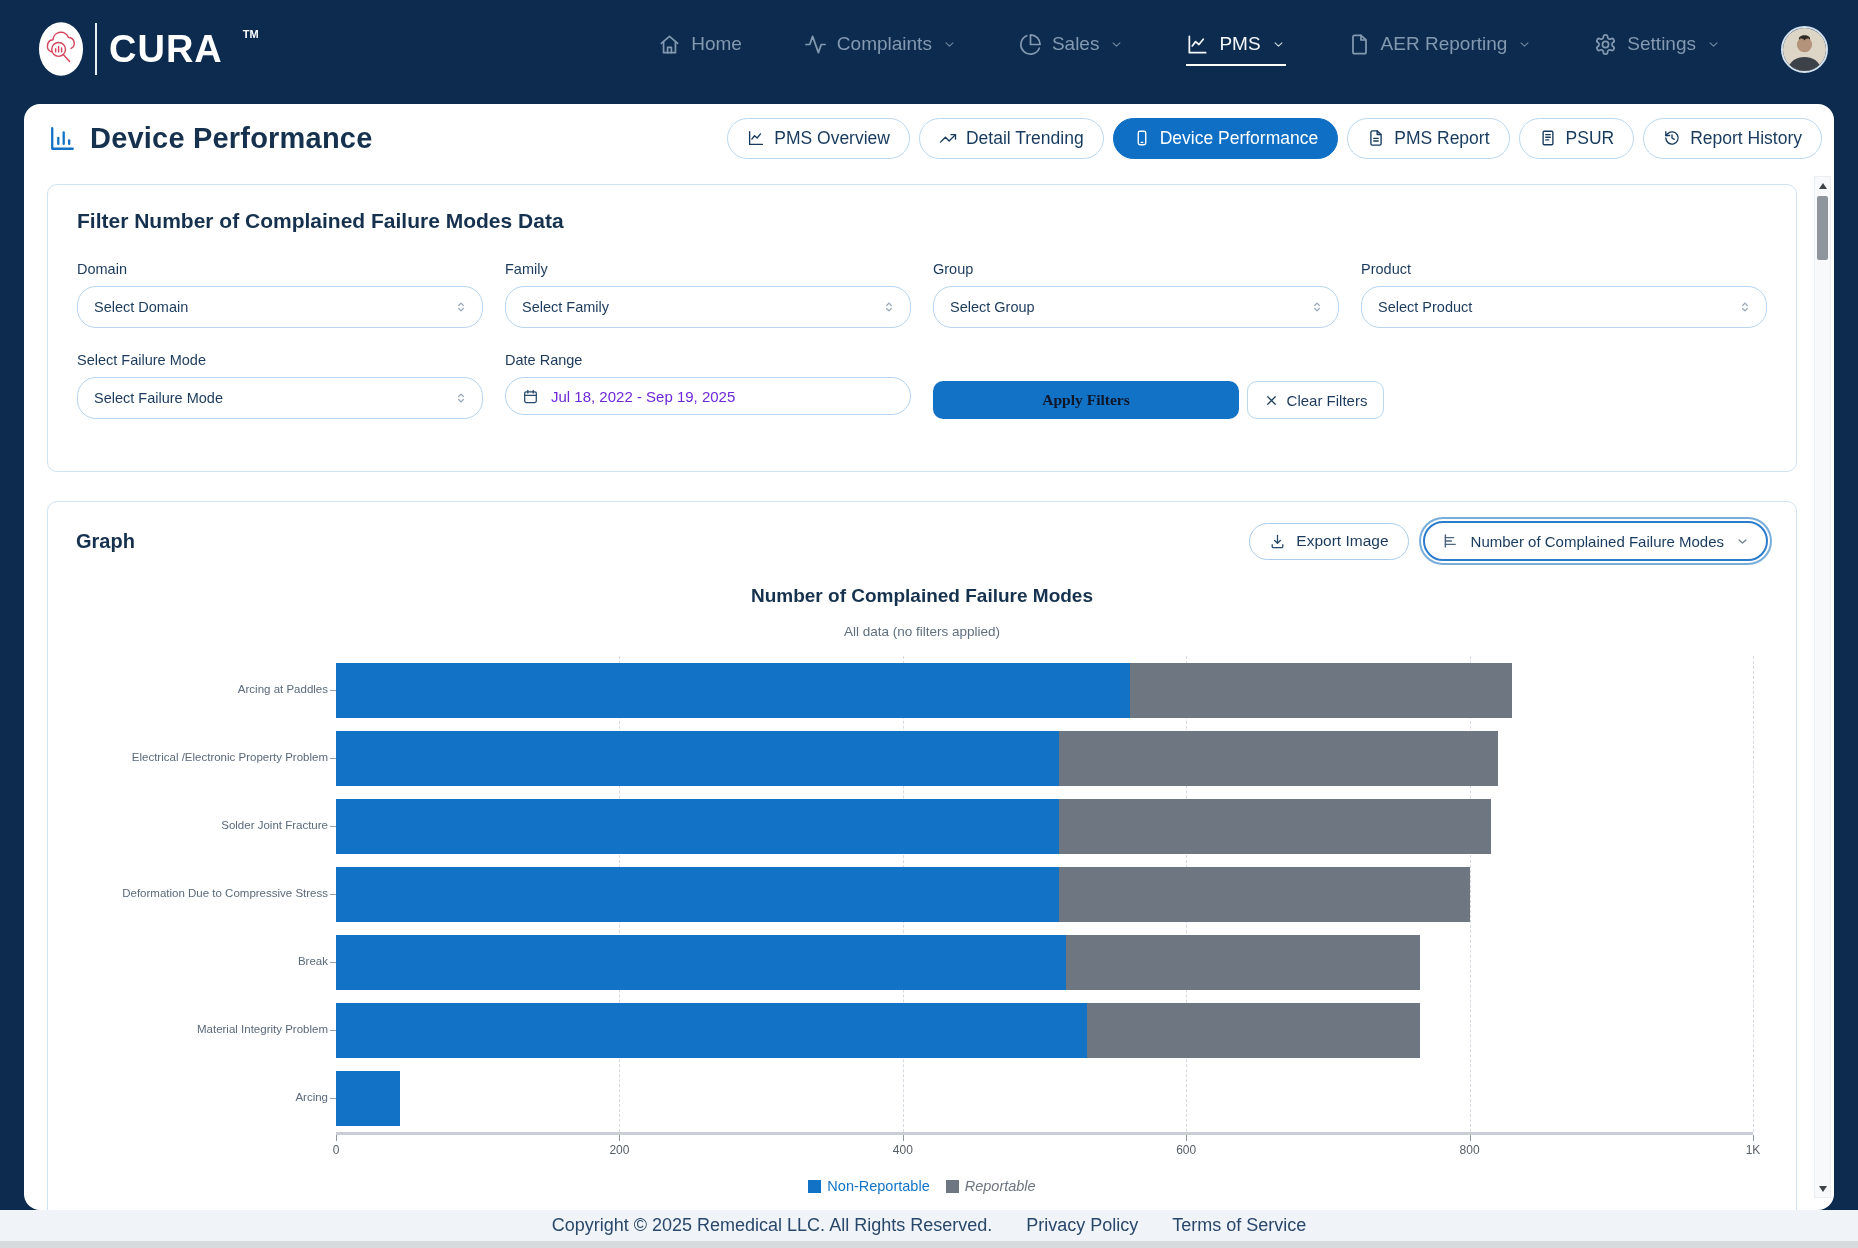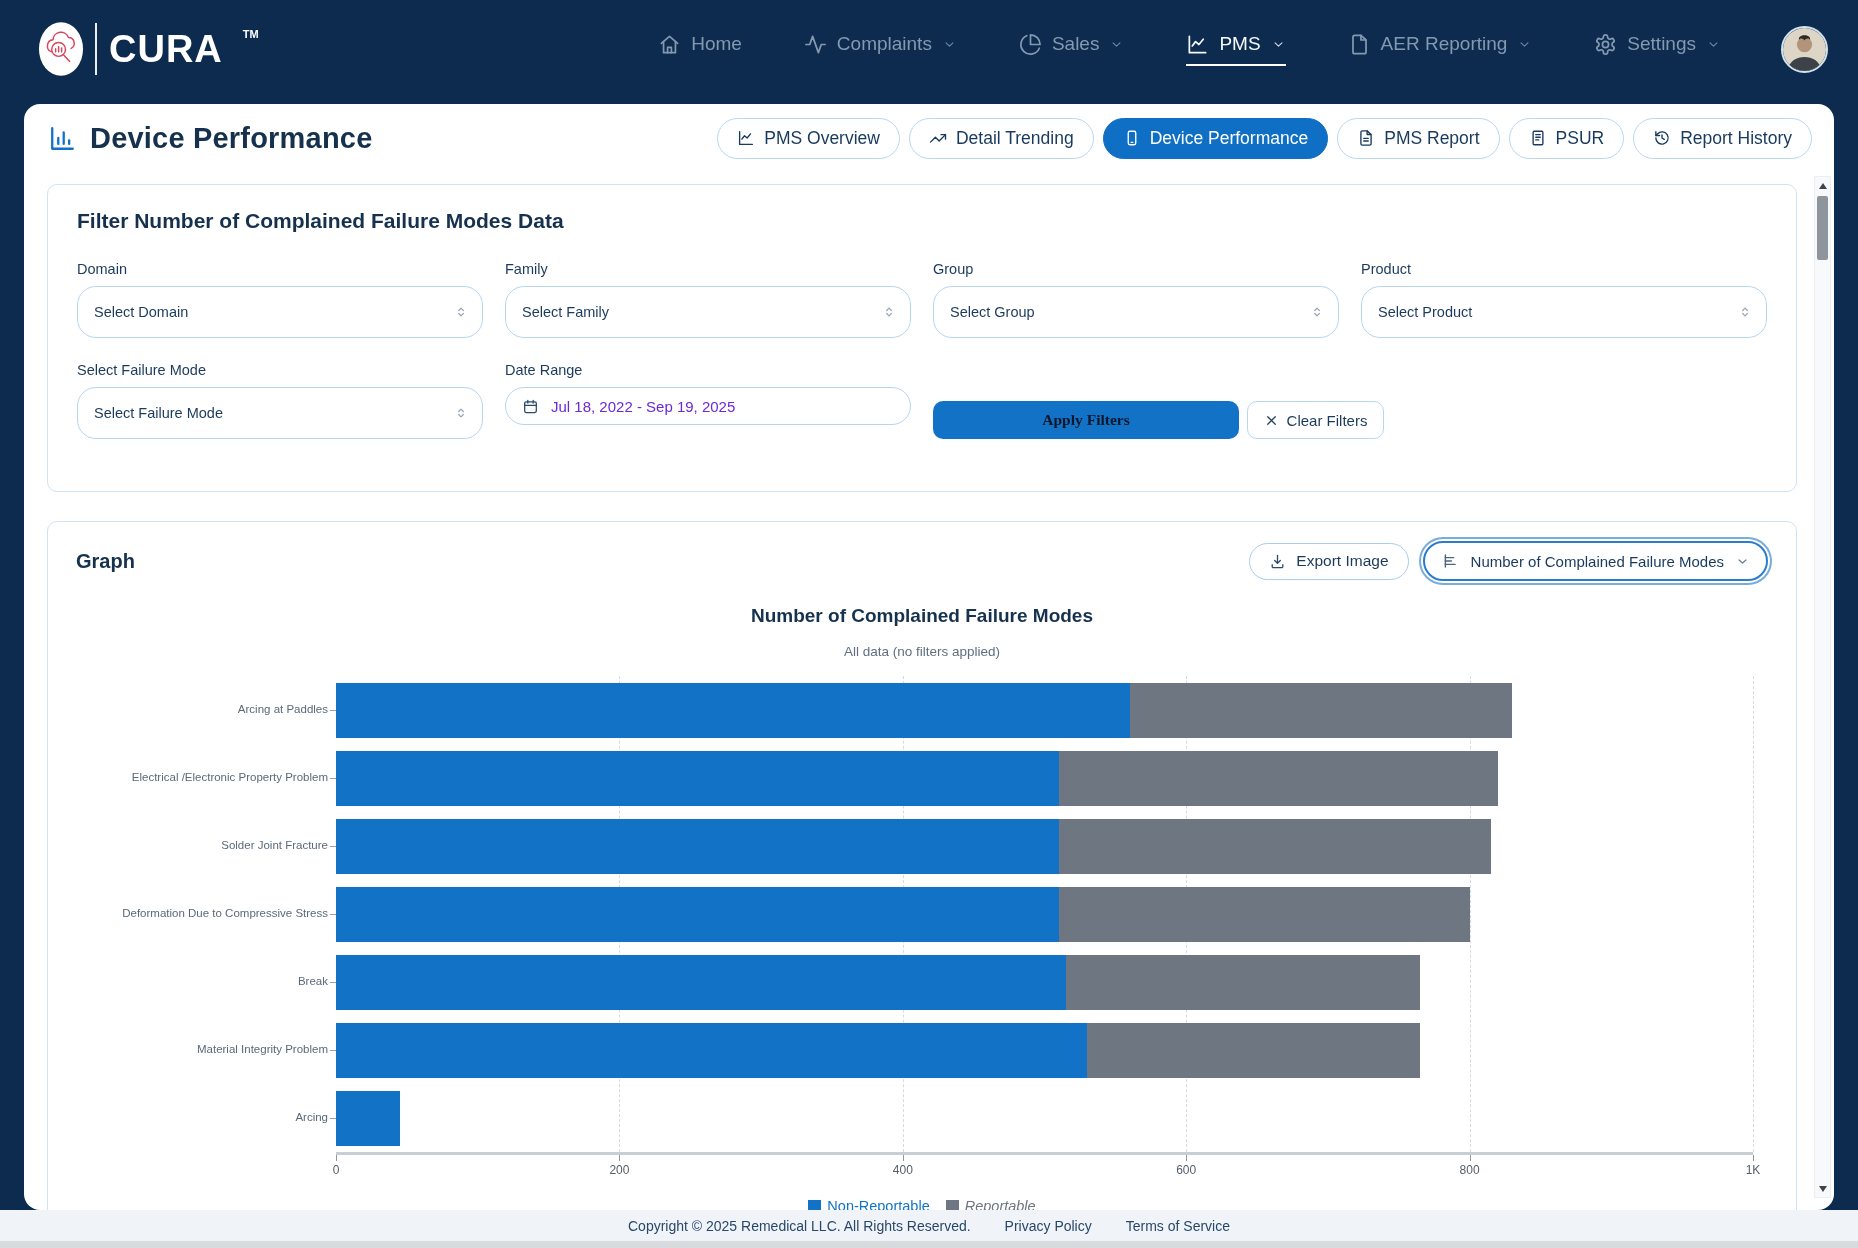--- a/index.html
+++ b/index.html
@@ -21,42 +21,42 @@
   .ic svg { display:block; }
   .nav-ic svg { width:23px; height:23px; }
   .nav-chev svg { width:15px; height:15px; opacity:.85; }
   .avatar { width:47px; height:47px; border-radius:50%; overflow:hidden; margin-left:60px;
     border:2px solid #d3e2ef; flex:0 0 auto; cursor:pointer; }
   .avatar svg { display:block; width:100%; height:100%; }
 
   
   .main-card { position:absolute; left:24px; right:24px; top:104px; bottom:38px;
     background:#ffffff; border-radius:16px; }
-  .title-row { height:62px; display:flex; align-items:center; padding:6px 22px 0 24px; }
+  .title-row { height:62px; display:flex; align-items:center; padding:6px 12px 0 24px; }
   .page-title { display:flex; align-items:center; gap:13px; color:#15314e; }
   .page-title .ic svg { width:29px; height:29px; color:#1273c6; }
   .page-title h1 { font-size:29px; margin:0; font-weight:700; letter-spacing:.2px; }
   .tabs { margin-left:auto; display:flex; gap:9px; }
   .tab { height:41px; display:flex; align-items:center; gap:9px; padding:0 19px;
     border:1.5px solid #b9d8f0; border-radius:21px; background:#fff; color:#173a5e;
     font-size:17.5px; font-weight:500; cursor:pointer; white-space:nowrap; }
   .tab .ic svg { width:18px; height:18px; }
   .tab.active { background:#0f6fc5; border-color:#0f6fc5; color:#ffffff; }
 
   .scroll-area { position:absolute; top:62px; left:0; right:0; bottom:0; padding:18px 37px 0 23px; overflow:hidden; }
 
   .card { background:#fff; border:1px solid #cfe3f4; border-radius:10px; }
 
   
   .filter-card { padding:20px 29px 52px; }
   .filter-heading { font-size:21px; font-weight:700; color:#15314e; margin:4px 0 28px; }
   .fgrid { display:grid; grid-template-columns:repeat(4,1fr); column-gap:22px; }
   .fgrid.row2 { margin-top:24px; }
   .field-label { font-size:14.5px; font-weight:500; color:#1b3a5c; margin-bottom:9px; }
-  .select { height:52px; border:1px solid #b7d5ef; border-radius:19px; background:#fff;
+  .select { height:42px; border:1px solid #b7d5ef; border-radius:19px; background:#fff;
     display:flex; align-items:center; padding:0 13px 0 16px; cursor:pointer; }
   .select-value { flex:1; font-size:14.5px; color:#1b3a5c; }
   .updown svg { width:16px; height:16px; color:#97a6b6; }
   .date-input { height:38px; border:1px solid #b7d5ef; border-radius:19px; background:#fff;
     display:flex; align-items:center; gap:12px; padding:0 16px; cursor:pointer; }
   .date-input .ic svg { width:17px; height:17px; color:#27496b; }
   .date-value { font-size:15px; color:#6d28d9; }
   .cell-actions { grid-column:3 / 5; display:flex; gap:8px; align-items:flex-end; }
   .btn-apply { width:306px; height:38px; border:none; border-radius:10px; background:#1272c6;
     color:#0f172a; font-size:15.5px; font-weight:600; font-family:Liberation Serif, serif; cursor:pointer; }
@@ -105,21 +105,21 @@
     border:1px solid #eceff2; cursor:pointer; }
   .sb-btn { position:absolute; left:0; right:0; height:17px; display:flex; align-items:center; justify-content:center; }
   .sb-btn.up { top:0; } .sb-btn.down { bottom:0; }
   .tri-up { width:0; height:0; border-left:4.5px solid transparent; border-right:4.5px solid transparent; border-bottom:6px solid #3f444a; }
   .tri-down { width:0; height:0; border-left:4.5px solid transparent; border-right:4.5px solid transparent; border-top:6px solid #3f444a; }
   .sb-thumb { position:absolute; top:19px; left:2px; right:2px; height:64px; background:#8f959c; border-radius:2px; }
 
   
   .footer { position:absolute; left:0; right:0; bottom:0; height:38px; background:#f0f4f8;
     border-bottom:7px solid #d8dbde; display:flex; align-items:center; justify-content:center; gap:34px;
-    font-size:14px; color:#28476a; }
+    font-size:18px; color:#28476a; }
   .footer-link { cursor:pointer; }
 </style>
 </head>
 <body>
 
 <div class="app">
 
   <header class="topnav">
     <div class="brand">
       <svg class="logo-svg" viewBox="0 0 48 58">

